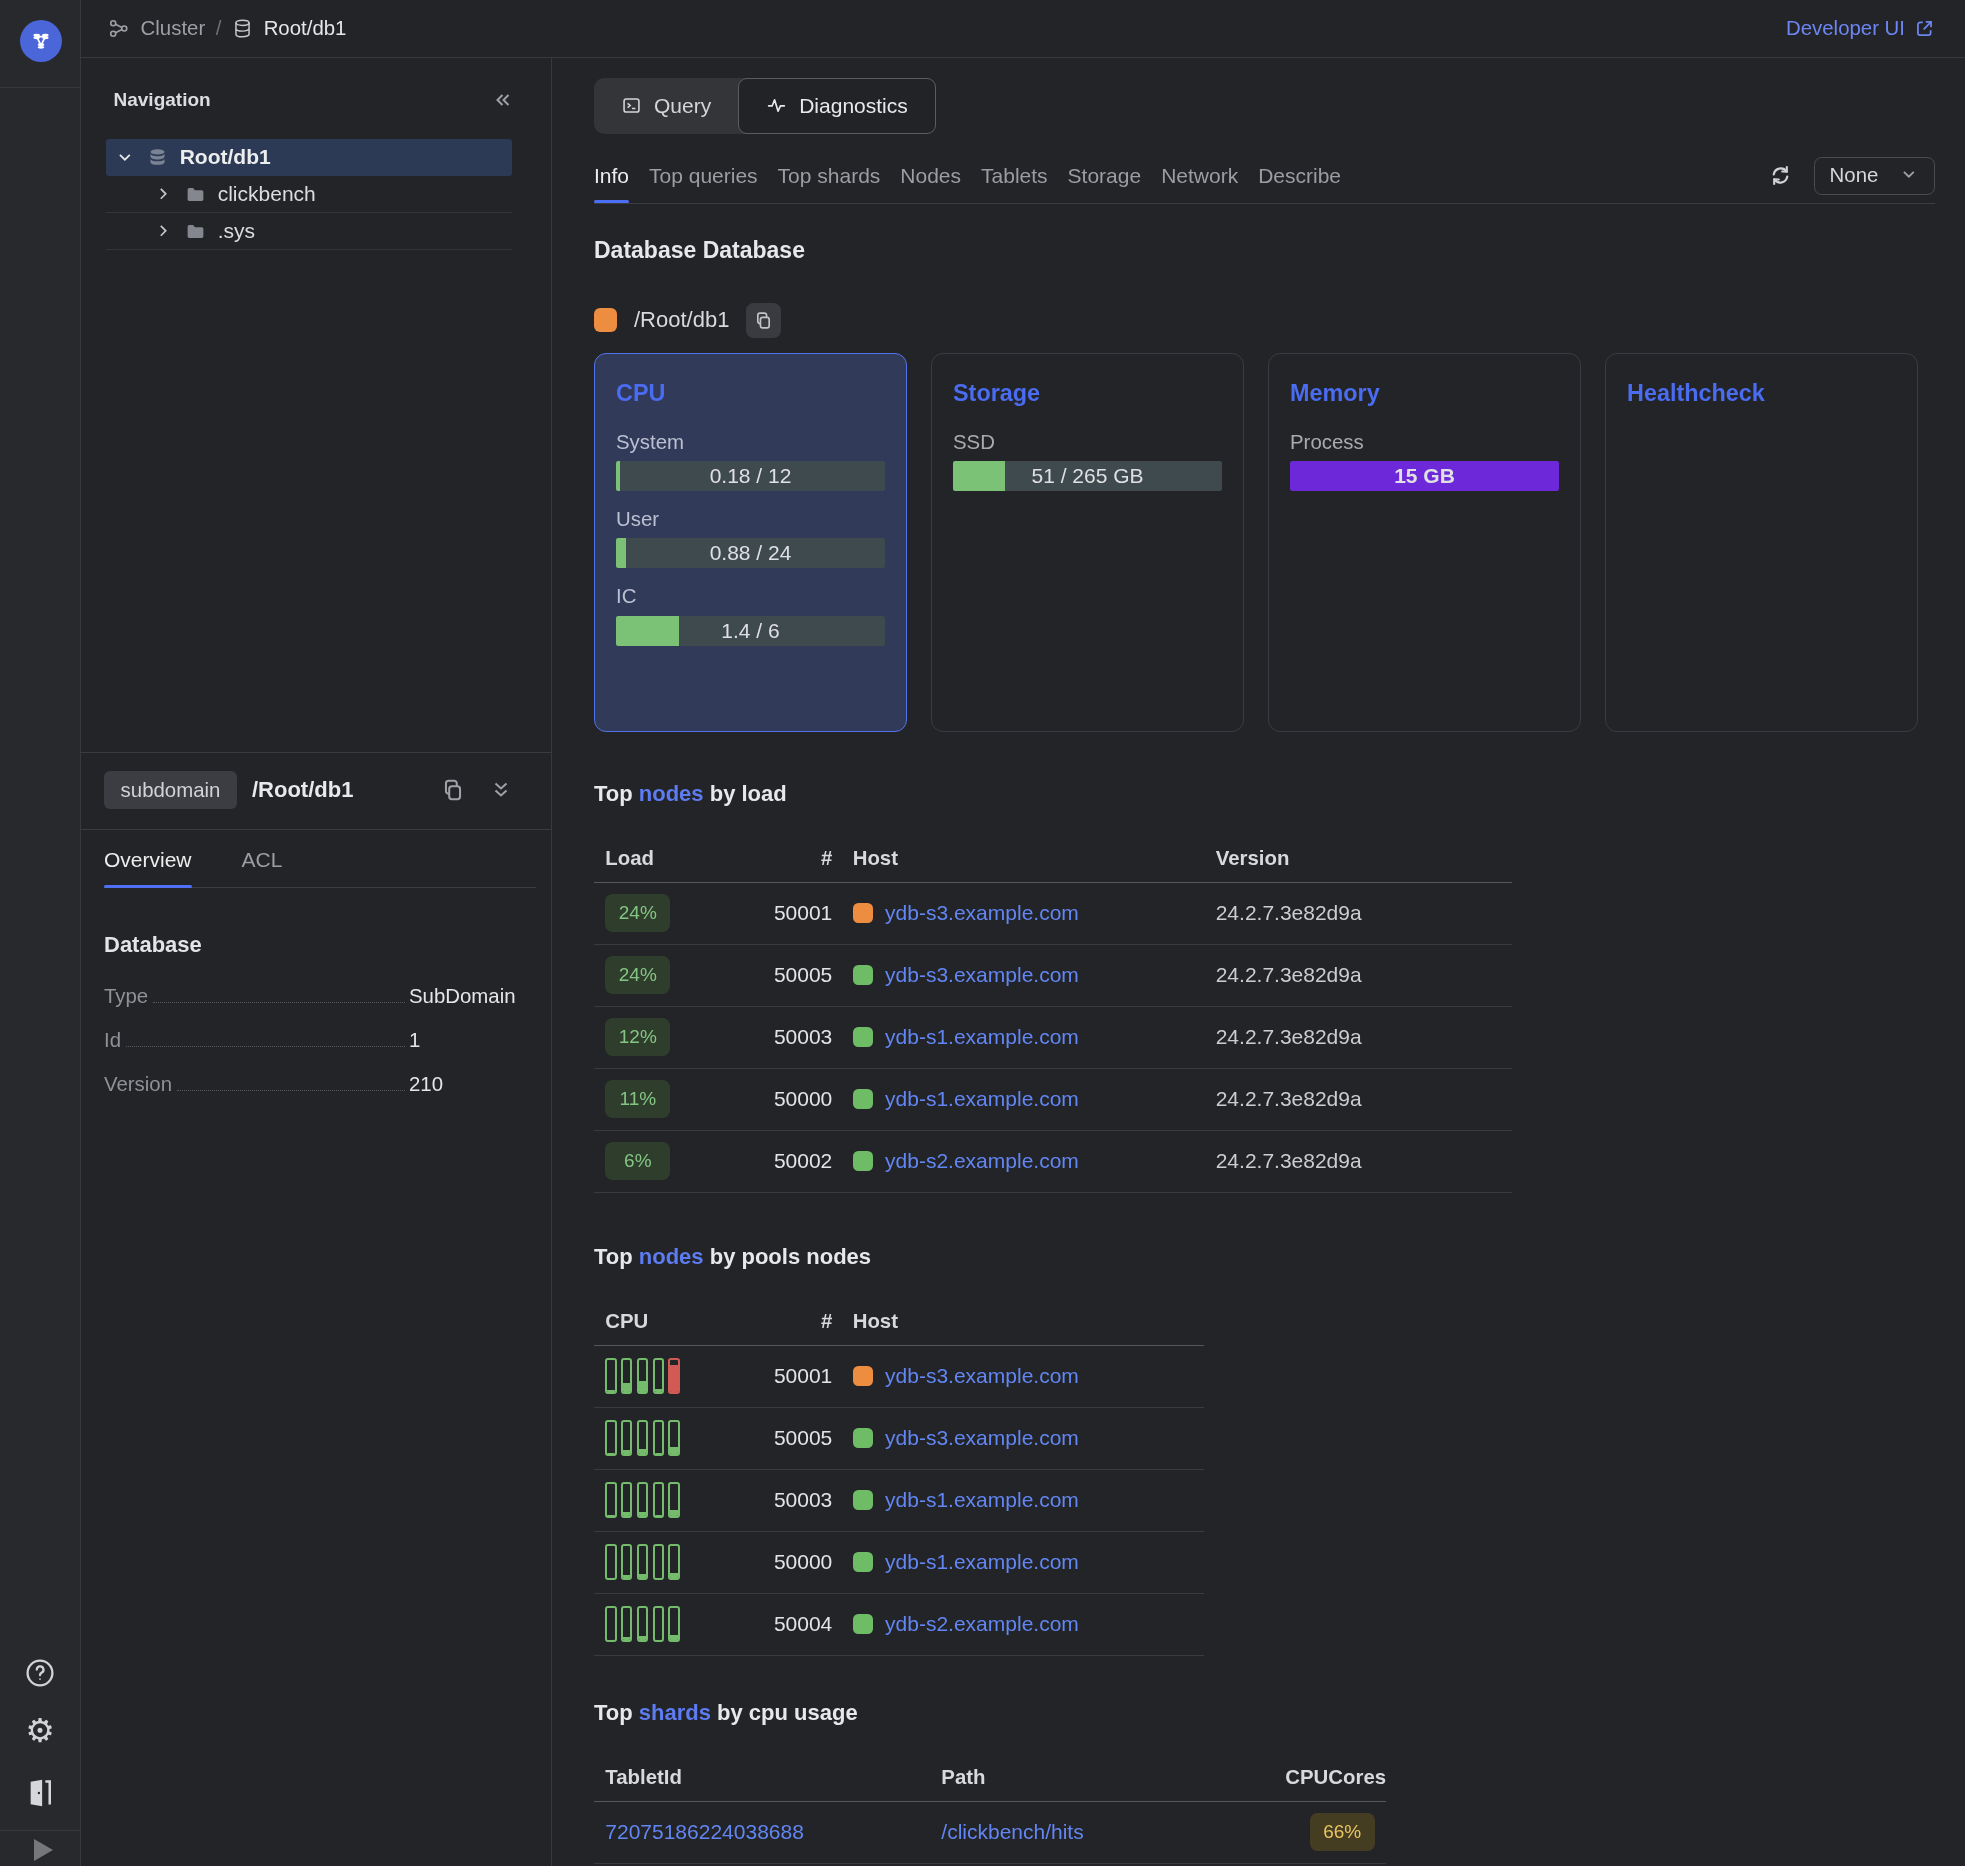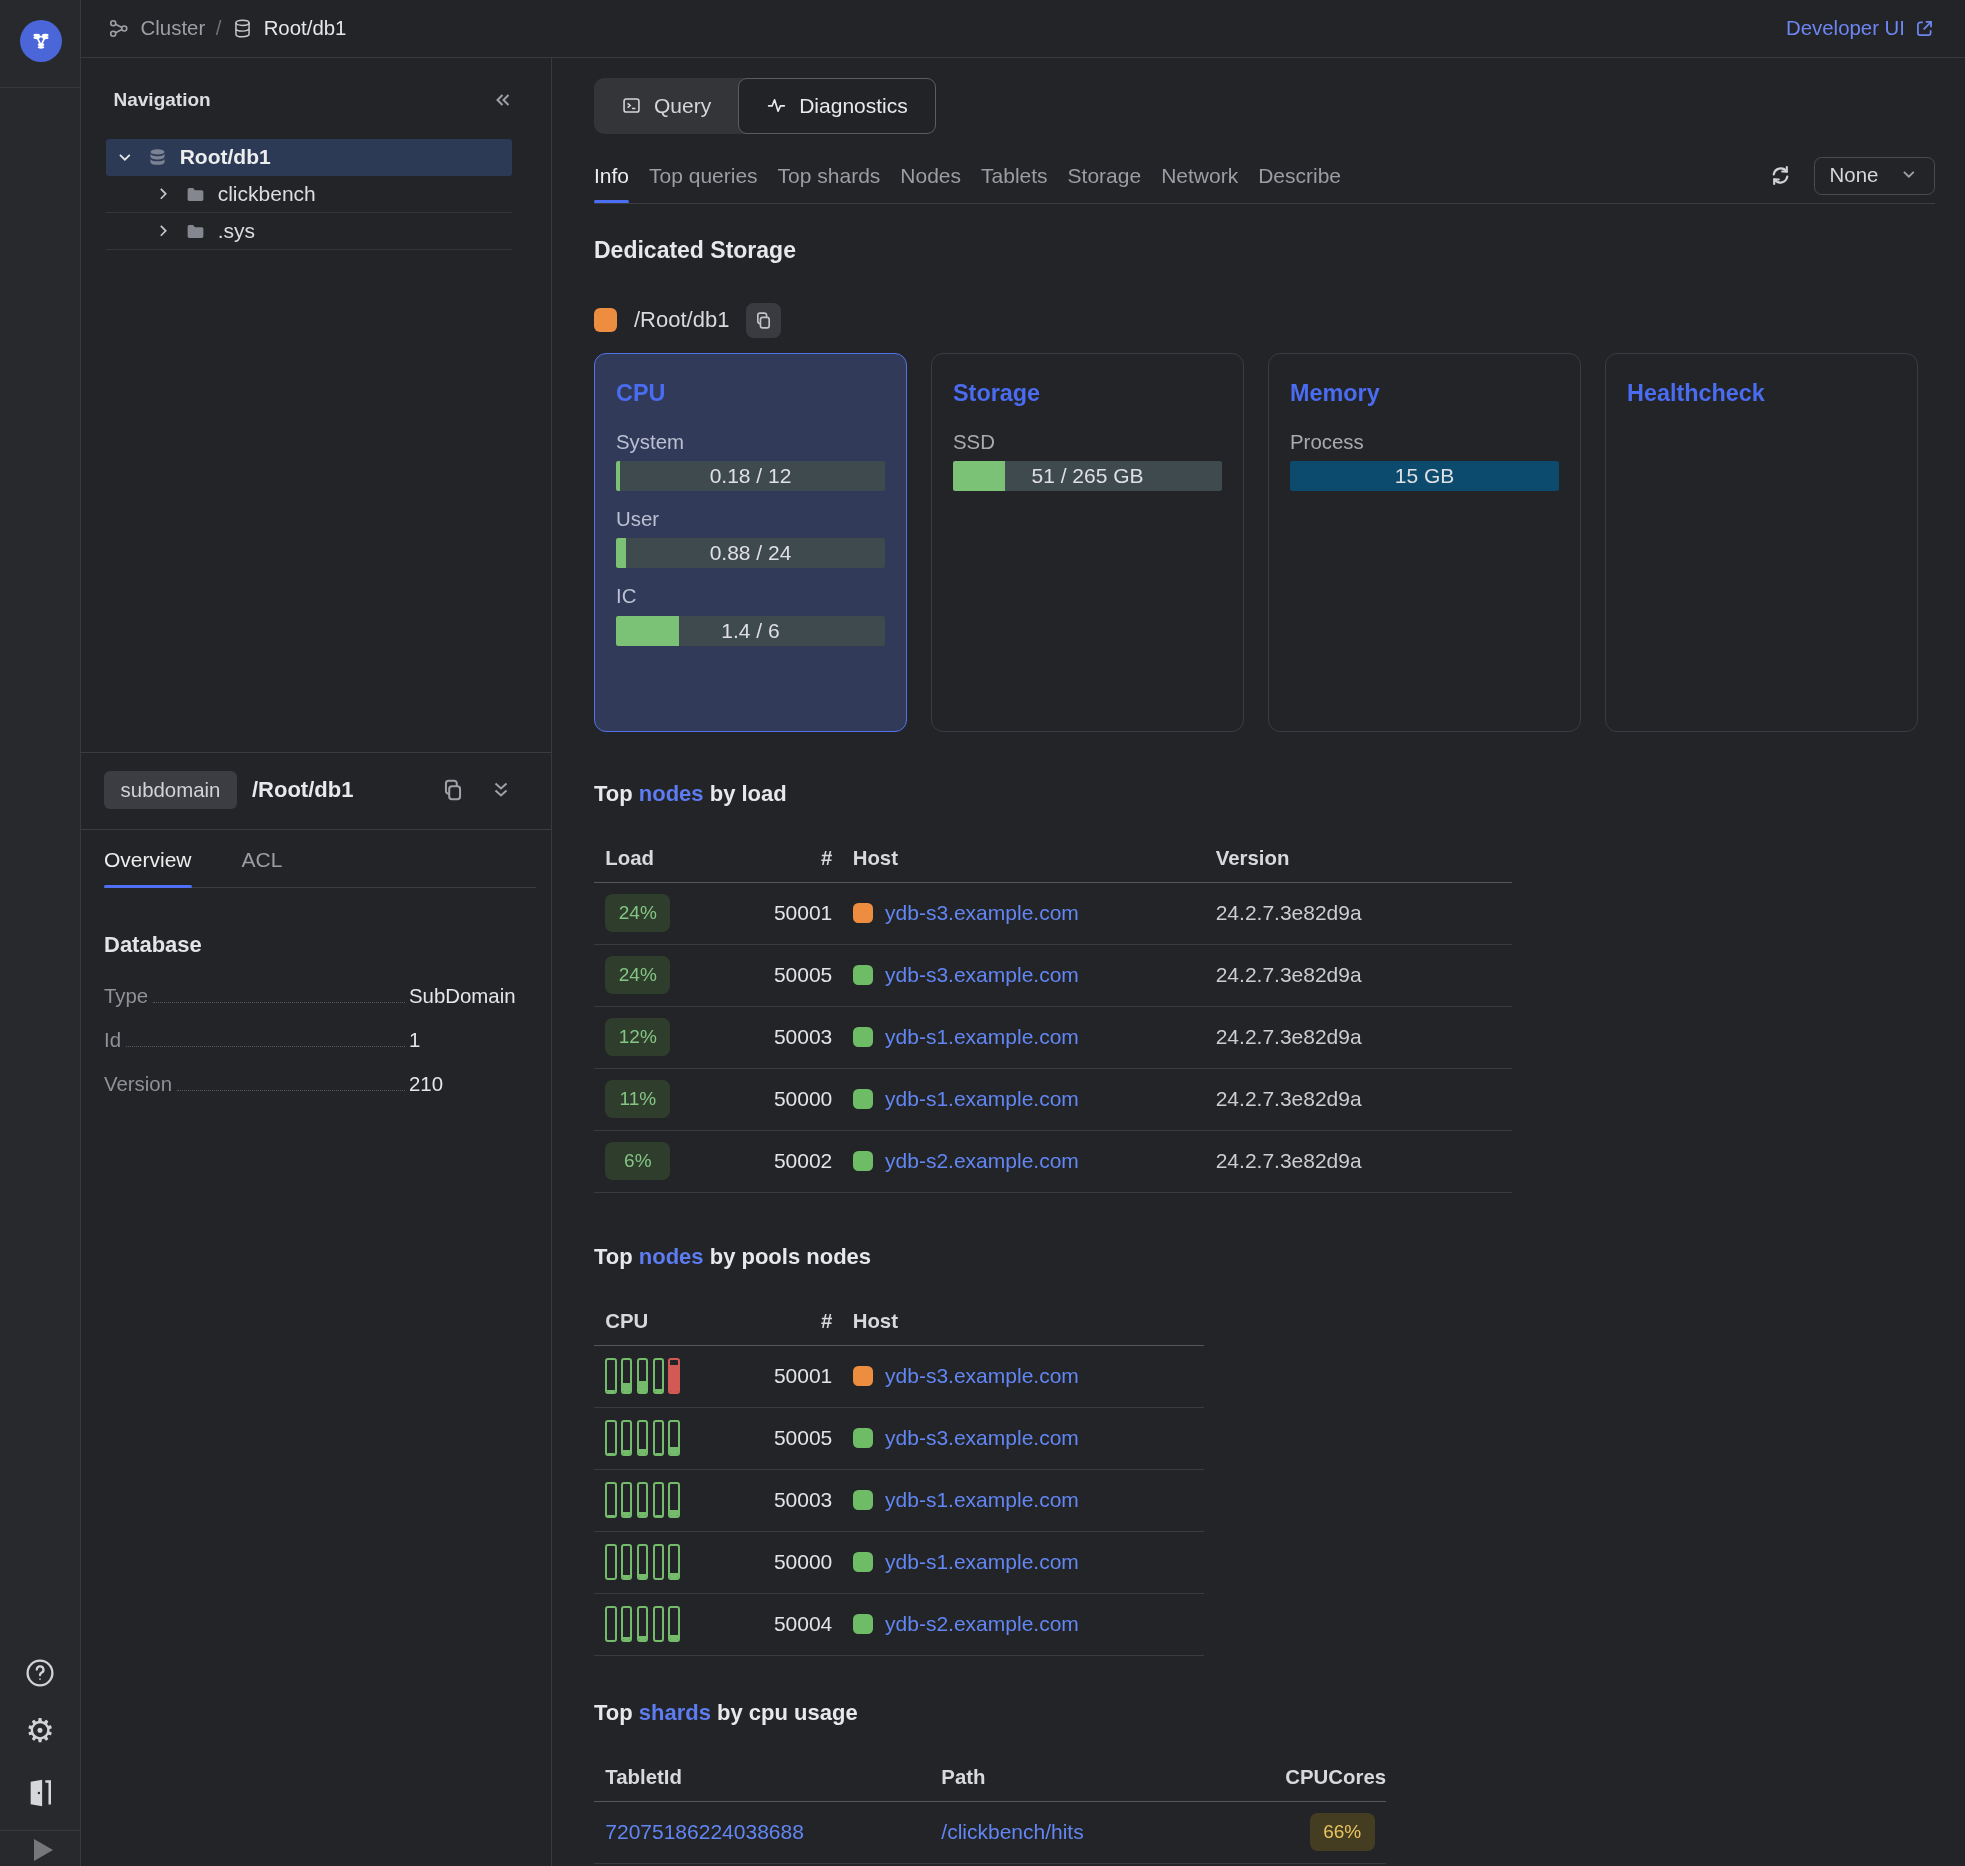--- a/index.html
+++ b/index.html
@@ -82,21 +82,21 @@
 
   .cards { margin-top:15px; display:flex; gap:24px; }
   .card { width:313px; height:379px; border:1.5px solid #393c42; border-radius:12px; padding:26px 21px; }
   .card.selected { background:#313a58; border-color:#5273e8; }
   .card-title { font-size:23.4px; font-weight:700; color:#4a6cf0; margin-bottom:24px; }
   .metric-label { font-size:20.4px; color:#a9abaf; margin-bottom:7.6px; }
   .card.selected .metric-label { color:#bac0d2; }
   .bar { position:relative; height:30px; background:#3e4a4e; border-radius:2.3px; margin-bottom:16.6px; overflow:hidden; }
   .bar .fill { position:absolute; left:0; top:0; bottom:0; background:#7cc276; }
   .bar .btxt { position:relative; z-index:1; text-align:center; line-height:30px; font-size:21px; color:#dfe0e3; }
-  .bar.memory { background:#0c4a6e; }
+  .bar.memory { background:#6d28d9;font-weight:bold; }
   .hc-body { display:flex; flex-direction:column; align-items:center; margin-top:70px; }
   .hc-badge { margin-top:21px; background:#2f3e2c; color:#7cc67c; font-size:19px; letter-spacing:1.5px; padding:9px 18px; border-radius:7.6px; }
 
   .sec-title { font-size:22px; font-weight:700; color:#e7e8ea; }
   .sec-title .lnk-inline { color:#5d7cf2; cursor:pointer; }
   .mt-load   { margin-top:49px; }
   .mt-pools  { margin-top:51px; }
   .mt-shards { margin-top:44px; }
 
   .tbl { margin-top:32px; }
@@ -337,21 +337,21 @@
           <span>None</span>
           <span>
             <svg width="19.7" height="19.7" viewBox="0 0 24 24" fill="none" stroke="#9fa1a6" stroke-width="2.2">
                 <path d="M6 9.5 L12 15.5 L18 9.5"></path>
               </svg>
           </span>
         </span>
       </span>
     </div>
 
-    <div class="h2">Dedicated Storage</div>
+    <div class="h2">Database Database</div>
 
     <div class="entity-row">
       <span class="sq big st-orange"></span>
       <span class="entity-path">/Root/db1</span>
       <span class="icon-btn">
         <svg width="21" height="21" viewBox="0 0 24 24" fill="none" stroke="#c3c4c8" stroke-width="1.9">
           <rect x="8.5" y="8.5" width="10" height="12" rx="2.5"></rect>
           <path d="M15.5 8.5 V6 A2.5 2.5 0 0 0 13 3.5 H8 A2.5 2.5 0 0 0 5.5 6 v7 A2.5 2.5 0 0 0 8 15.5 h0.5"></path>
         </svg>
       </span>

